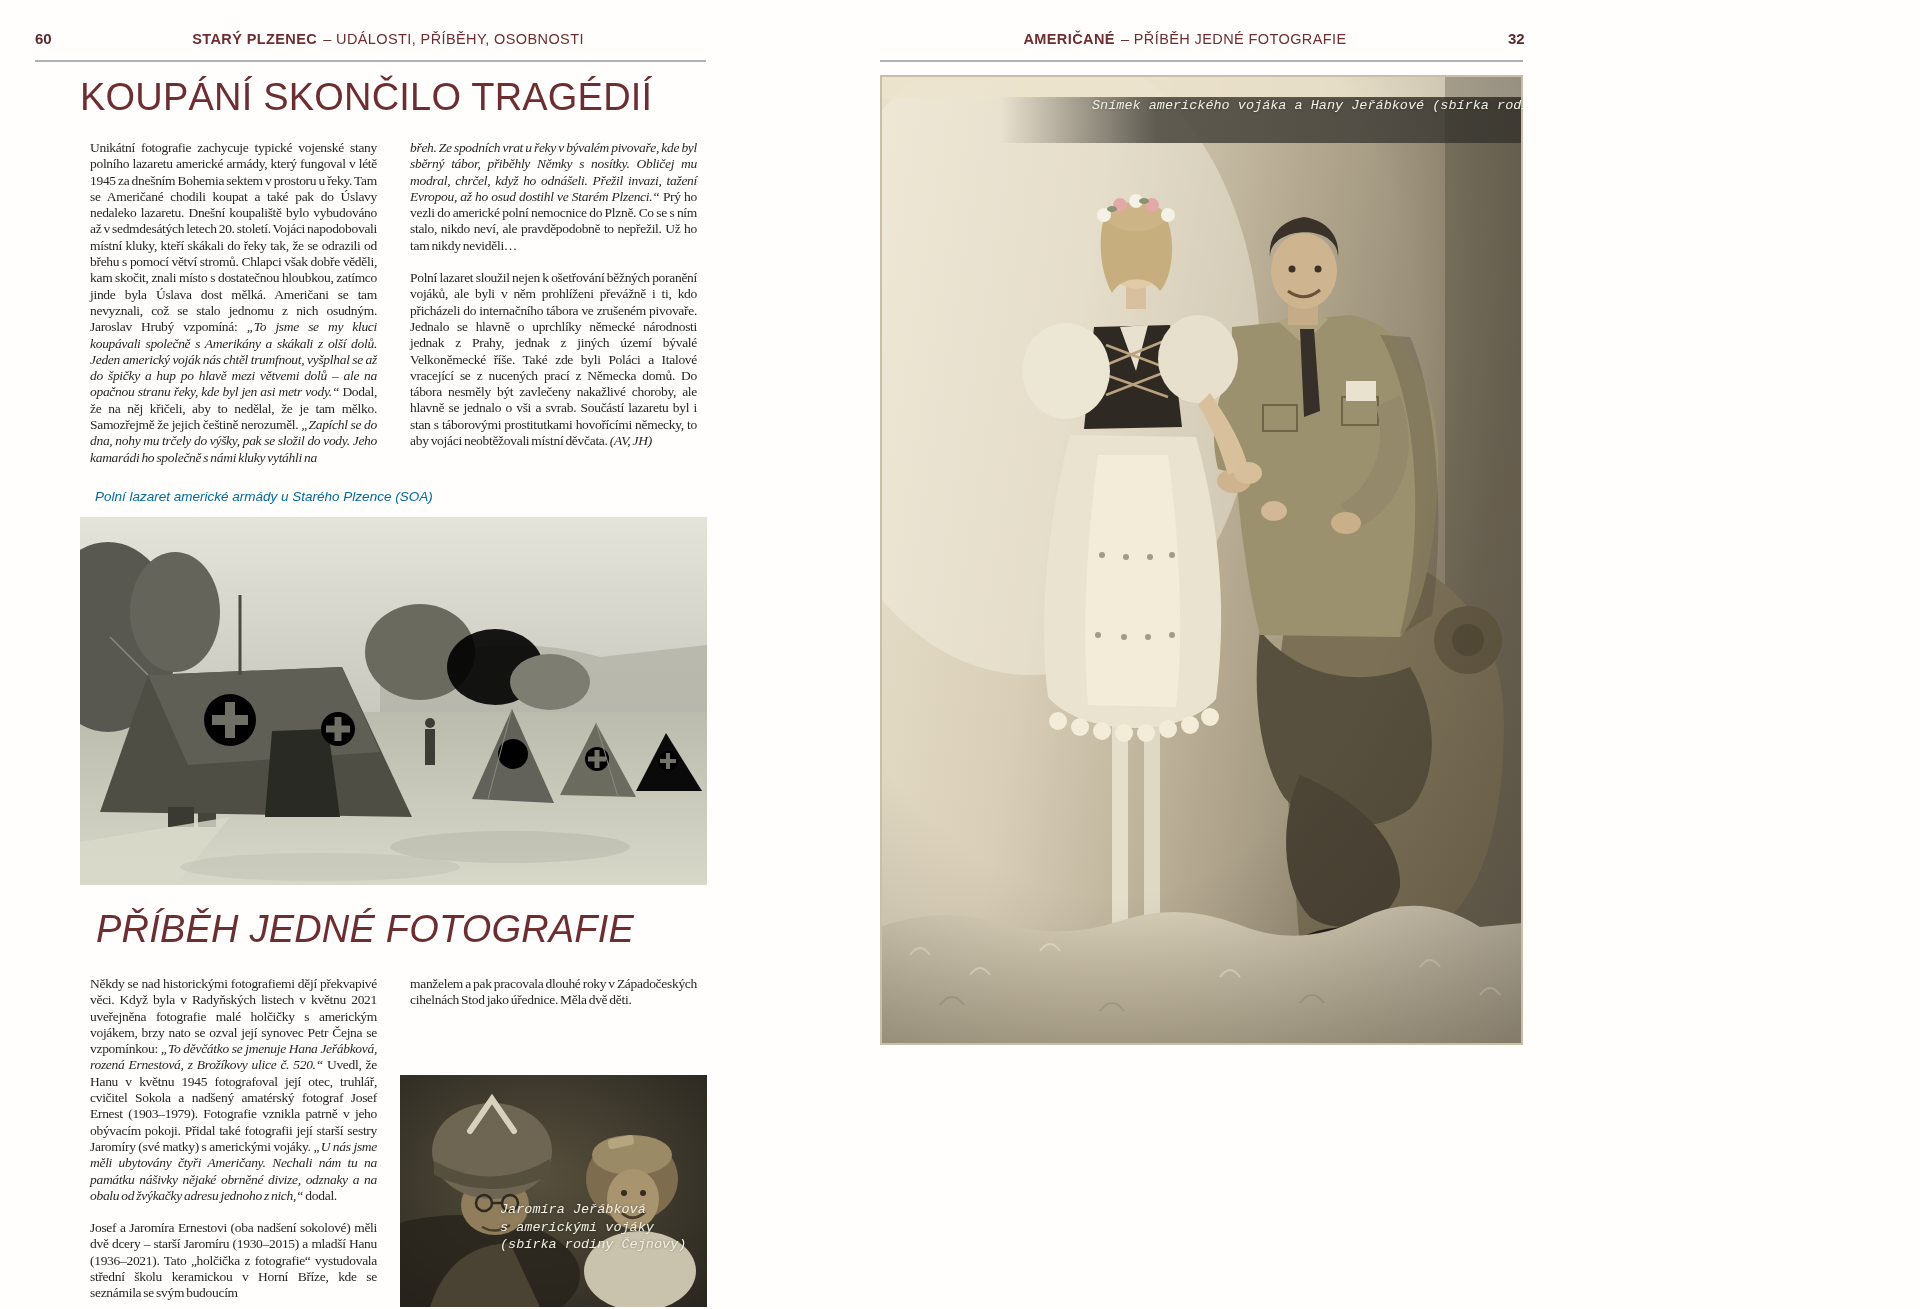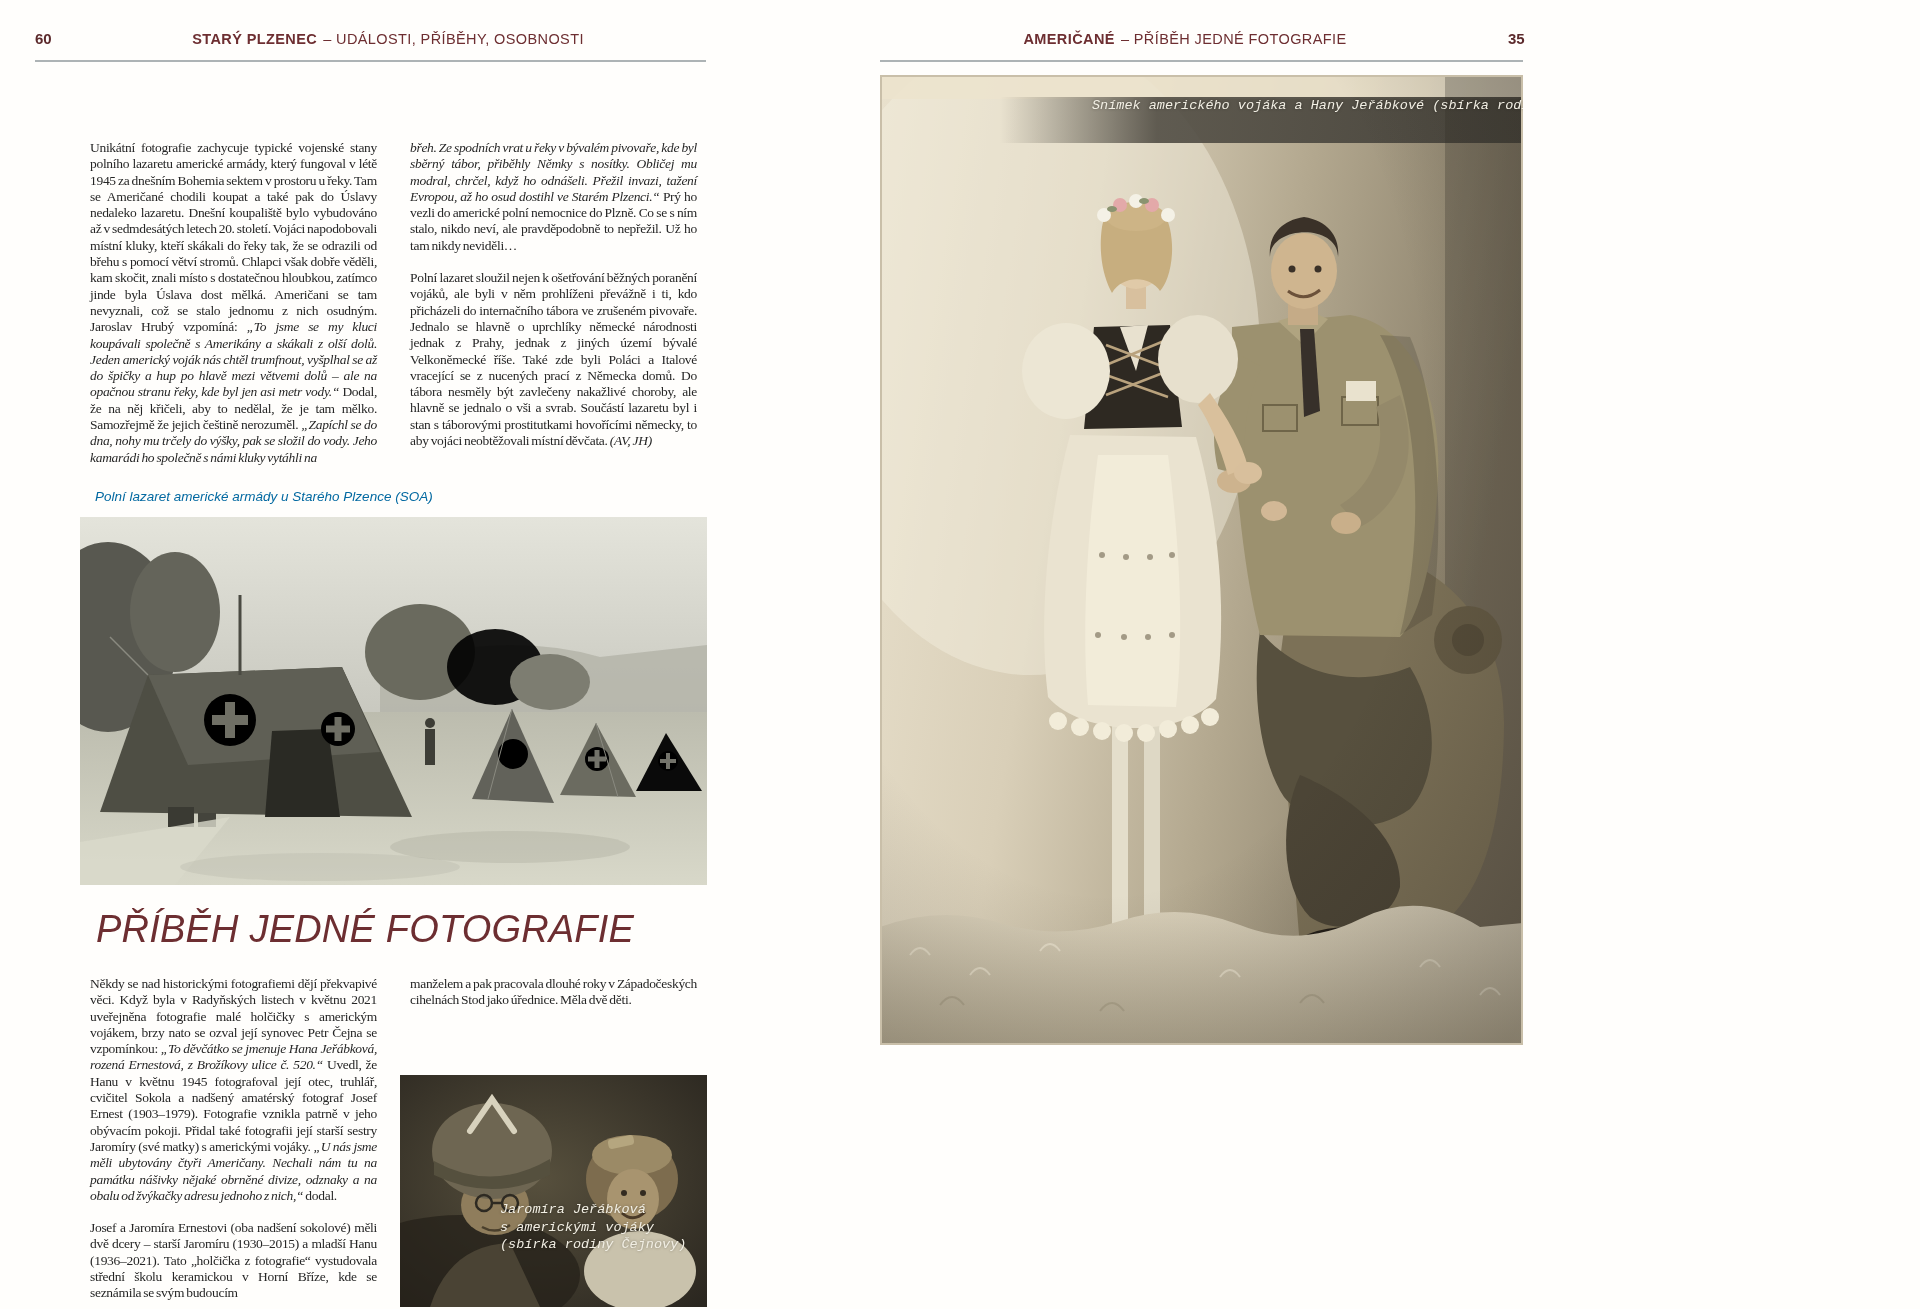--- a/index.html
+++ b/index.html
@@ -38,23 +38,24 @@
 
   <div class="pagenum" style="left:35px;">60</div>
   <div class="runhead" style="left:80px;width:616px;">
     <span class="bold">STARÝ PLZENEC</span><span class="rest">– UDÁLOSTI, PŘÍBĚHY, OSOBNOSTI</span>
   </div>
   <div class="rule" style="left:35px;width:671px;"></div>
 
   <div class="runhead" style="left:880px;width:610px;">
     <span class="bold">AMERIČANÉ</span><span class="rest">– PŘÍBĚH JEDNÉ FOTOGRAFIE</span>
   </div>
-  <div class="pagenum" style="left:1508px;">35</div>
+  <div class="pagenum" style="left:1508px;">32</div>
   <div class="rule" style="left:880px;width:643px;"></div>
 
+  <h1 class="art-title" style="left:80px;top:76px;margin:0;">KOUPÁNÍ SKONČILO TRAGÉDIÍ</h1>
 
   <div class="col" style="left:80px;top:130px;">
     <p><span>Unikátní fotografie zachycuje typické vojenské stany polního lazaretu americké armády, který fungoval v létě 1945 za dnešním Bohemia sektem v prostoru u řeky. Tam se Američané chodili koupat a také pak do Úslavy nedaleko lazaretu. Dnešní koupaliště bylo vybudováno až v sedmdesátých letech 20. století. Vojáci napodobovali místní kluky, kteří skákali do řeky tak, že se odrazili od břehu s pomocí větví stromů. Chlapci však dobře věděli, kam skočit, znali místo s dostatečnou hloubkou, zatímco jinde byla Úslava dost mělká. Američani se tam nevyznali, což se stalo jednomu z nich osudným. Jaroslav Hrubý vzpomíná: </span><span class="it">„To jsme se my kluci koupávali společně s Amerikány a skákali z olší dolů. Jeden americký voják nás chtěl trumfnout, vyšplhal se až do špičky a hup po hlavě mezi větvemi dolů – ale na opačnou stranu řeky, kde byl jen asi metr vody.“</span><span> Dodal, že na něj křičeli, aby to nedělal, že je tam mělko. Samozřejmě že jejich češtině nerozuměl. </span><span class="it">„Zapíchl se do dna, nohy mu trčely do výšky, pak se složil do vody. Jeho kamarádi ho společně s námi kluky vytáhli na</span></p>
   </div>
   <div class="col" style="left:400px;top:130px;">
     <p><span class="it">břeh. Ze spodních vrat u řeky v bývalém pivovaře, kde byl sběrný tábor, přiběhly Němky s nosítky. Obličej mu modral, chrčel, když ho odnášeli. Přežil invazi, tažení Evropou, až ho osud dostihl ve Starém Plzenci.“</span><span> Prý ho vezli do americké polní nemocnice do Plzně. Co se s ním stalo, nikdo neví, ale pravděpodobně to nepřežil. Už ho tam nikdy neviděli…</span></p>
     <p><span>Polní lazaret sloužil nejen k ošetřování běžných poranění vojáků, ale byli v něm prohlíženi převážně i ti, kdo přicházeli do internačního tábora ve zrušeném pivovaře. Jednalo se hlavně o uprchlíky německé národnosti jednak z Prahy, jednak z jiných území bývalé Velkoněmecké říše. Také zde byli Poláci a Italové vracející se z nucených prací z Německa domů. Do tábora nesměly být zavlečeny nakažlivé choroby, ale hlavně se jednalo o vši a svrab. Součástí lazaretu byl i stan s táborovými prostitutkami hovořícími německy, to aby vojáci neobtěžovali místní děvčata. </span><span class="it">(AV, JH)</span></p>
   </div>
 
   <div class="caption" style="left:95px;top:489px;">Polní lazaret americké armády u Starého Plzence (SOA)</div>

